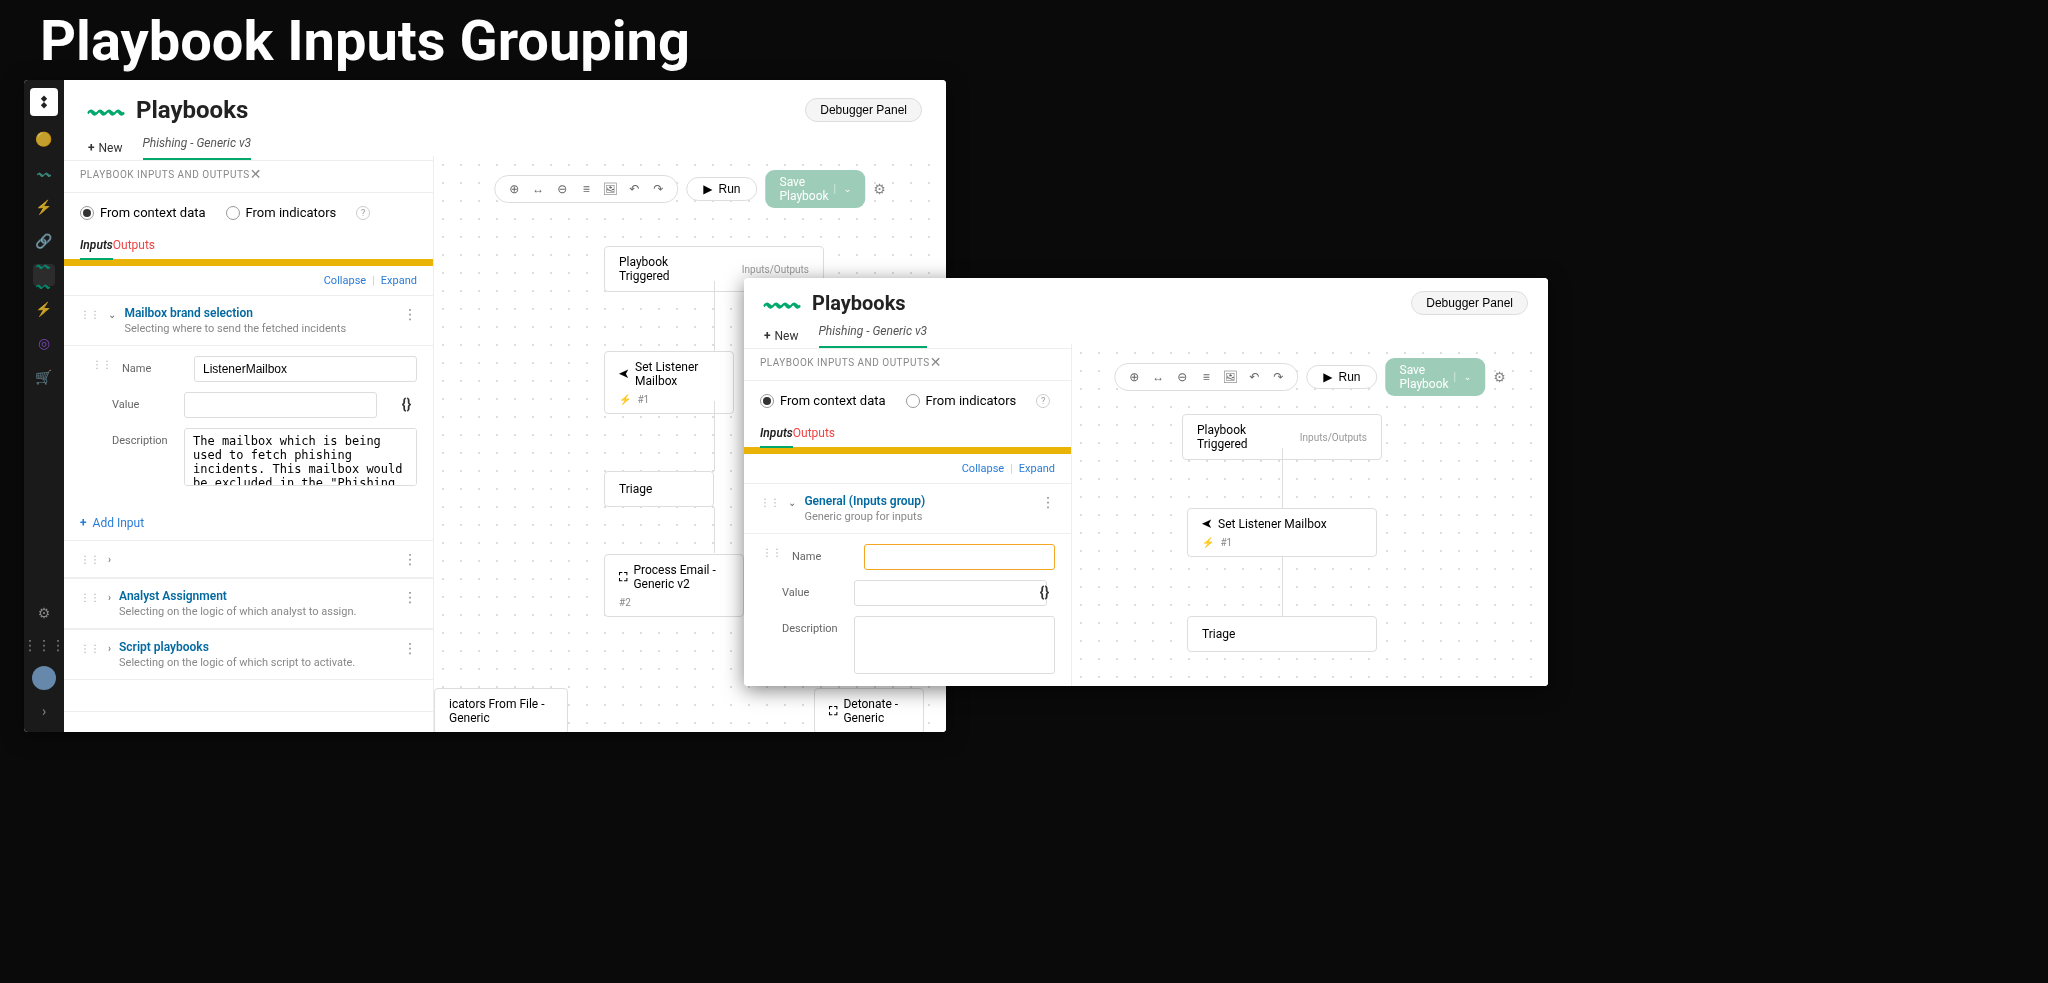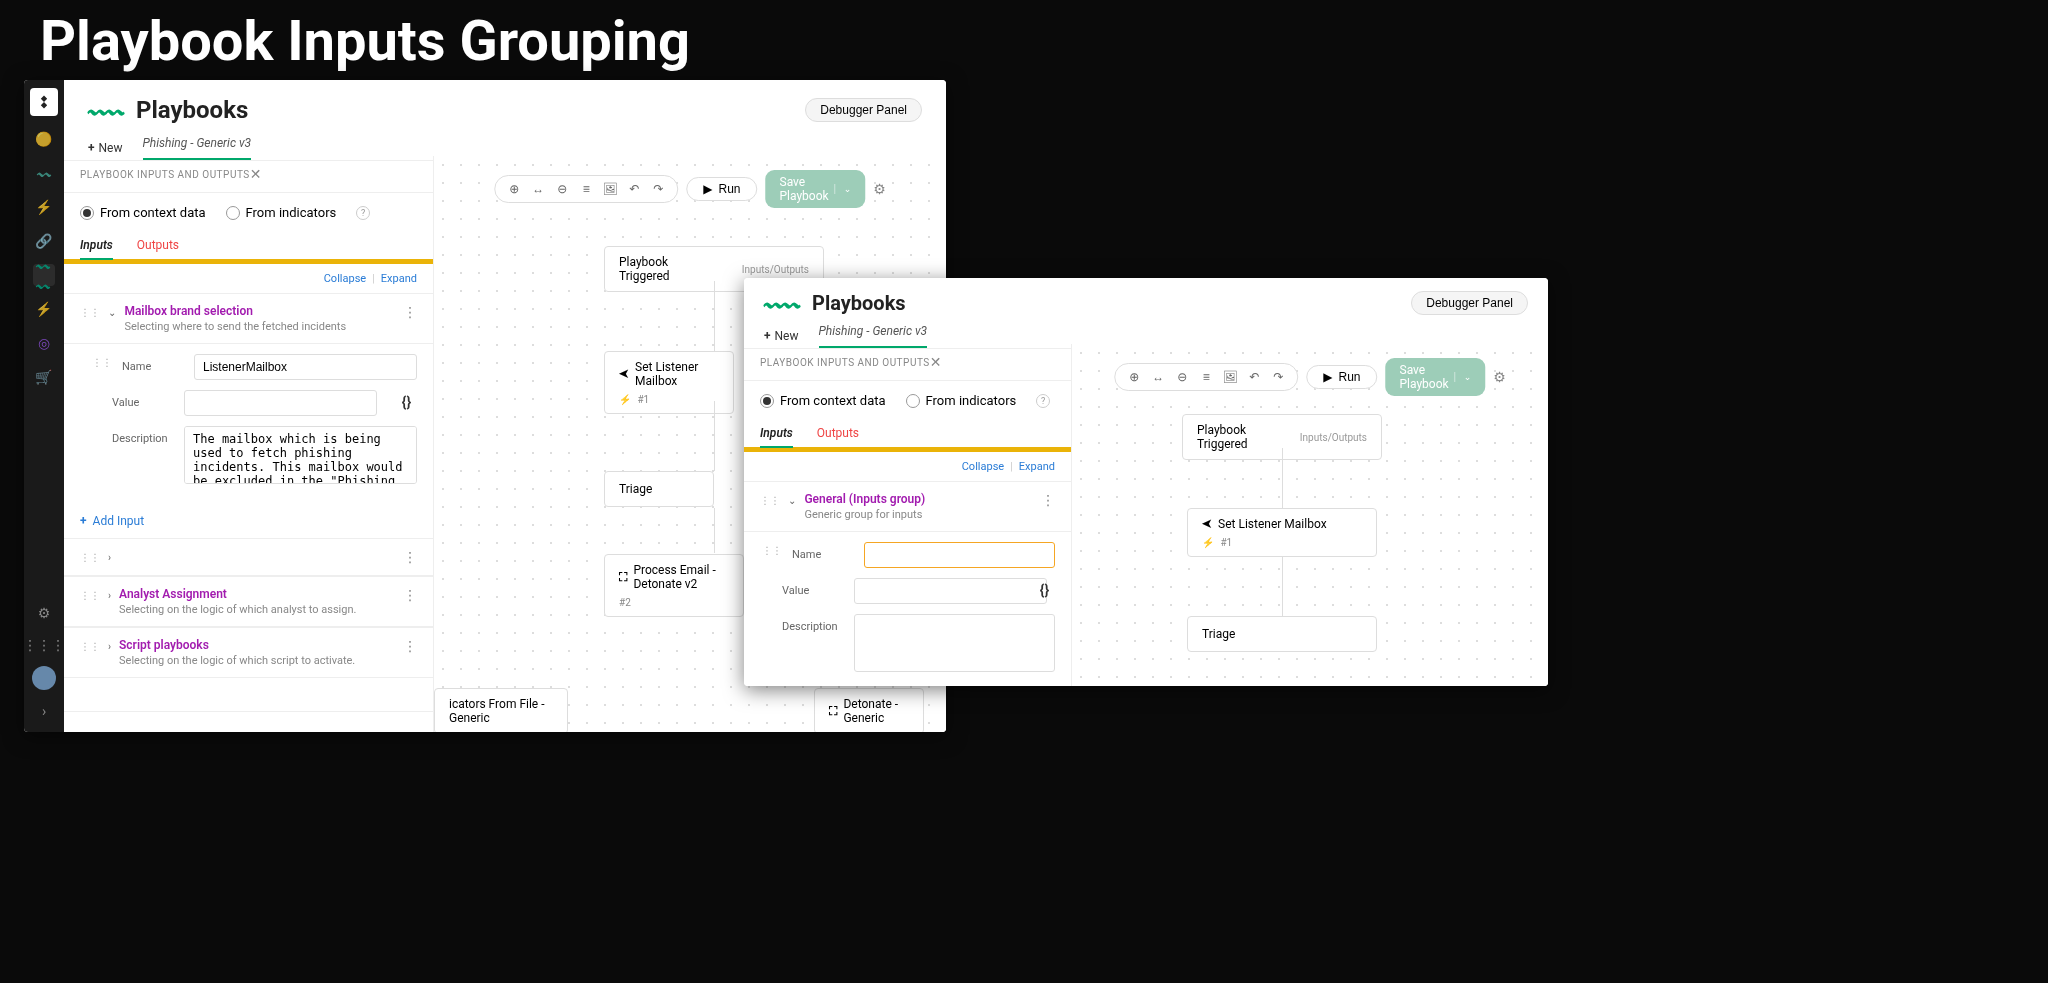--- a/index.html
+++ b/index.html
@@ -26,31 +26,31 @@
 .tab { font-size: 12px; font-style: italic; color: #555; padding-bottom: 8px; border-bottom: 2px solid #00a86b; cursor: pointer; }
 .content { display: flex; position: absolute; top: 76px; left: 0; right: 0; bottom: 0; }
 .panel { width: 370px; border-right: 1px solid #eee; display: flex; flex-direction: column; overflow: auto; }
 .panel-hd { font-size: 10px; letter-spacing: .5px; color: #888; padding: 10px 16px; text-transform: uppercase; display: flex; align-items: center; border-bottom: 1px solid #eee; }
 .close-x { cursor: pointer; font-size: 14px; color: #888; }
 .radio-row { display: flex; gap: 20px; padding: 12px 16px; font-size: 13px; align-items: center; }
 .radio { display: flex; align-items: center; gap: 6px; cursor: pointer; }
 .radio-dot { width: 14px; height: 14px; border: 1px solid #999; border-radius: 50%; display: flex; align-items: center; justify-content: center; }
 .radio-dot.on::after { content: ''; width: 8px; height: 8px; background: #333; border-radius: 50%; }
 .help-ico { width: 14px; height: 14px; border: 1px solid #ccc; border-radius: 50%; font-size: 9px; display: flex; align-items: center; justify-content: center; color: #999; }
-.io-tabs { display: flex; gap: 24px; padding: 0 16px; border-bottom: 5px solid #eab308; font-size: 12px; }
+.io-tabs { display: flex; padding: 0 16px; border-bottom: 7px solid #eab308; font-size: 12px; }
 .io-tab { padding: 6px 0; cursor: pointer; color: #ef4444; }
 .io-tab.on { font-style: italic; font-weight: 600; color: #222; border-bottom: 2px solid #00a86b; margin-bottom: -1px; }
 .collapse-row { display: flex; justify-content: flex-end; gap: 6px; padding: 8px 16px; font-size: 11px; color: #2a7cd6; }
 .collapse-row span { cursor: pointer; }
 .sep { color: #ccc; }
 .group { border-top: 1px solid #eee; border-bottom: 1px solid #eee; padding: 10px 16px; }
 .group-hd { display: flex; align-items: flex-start; gap: 8px; }
 .drag { color: #aaa; font-size: 10px; cursor: grab; padding-top: 3px; }
 .chev { color: #666; font-size: 10px; cursor: pointer; padding-top: 3px; }
-.grp-name { font-size: 12px; font-weight: 600; color: #a21caf; }
+.grp-name { font-size: 12px; font-weight: 600; color: #0369a1; }
 .grp-desc { font-size: 11px; color: #888; margin-top: 2px; }
 .kebab { margin-left: auto; color: #888; font-size: 14px; cursor: pointer; }
 .form { padding: 10px 16px 10px 28px; }
 .form-row { display: flex; align-items: flex-start; gap: 10px; margin-bottom: 10px; font-size: 11px; }
 .form-label { width: 62px; color: #666; padding-top: 6px; }
 .input { flex: 1; border: 1px solid #ddd; border-radius: 3px; padding: 5px 8px; font-size: 12px; background: #fff; }
 .input-val { position: relative; flex: 1; }
 .input-val .input { padding-right: 28px; }
 .brace-ico { position: absolute; right: 6px; top: 4px; font-size: 14px; font-weight: 700; color: #333; cursor: pointer; }
 .textarea { height: 58px; resize: none; }
@@ -255,21 +255,21 @@
             </div>
         </div>
         <div class="conn" style="top:245px;left:280px;height:70px"></div>
         <div class="node" style="top:315px;left:170px;width:110px;padding:10px 14px;">
           <span>Triage</span>
         </div>
         <div class="conn" style="top:352px;left:280px;height:45px"></div>
         <div class="node node-task" style="top:398px;left:170px;width:140px;">
           <div class="node-task-hd">
               <b>⛶</b> 
-              <span>Process Email - Detonate v2</span>
+              <span>Process Email - Generic v2</span>
             </div>
           <div class="node-idx">
               <span>#2</span>
             </div>
         </div>
         <div class="node" style="top:532px;left:0;width:134px;">
           <span>icators From File - Generic</span>
         </div>
         <div class="node" style="top:532px;left:380px;width:110px;">
           <div class="node-task-hd">

